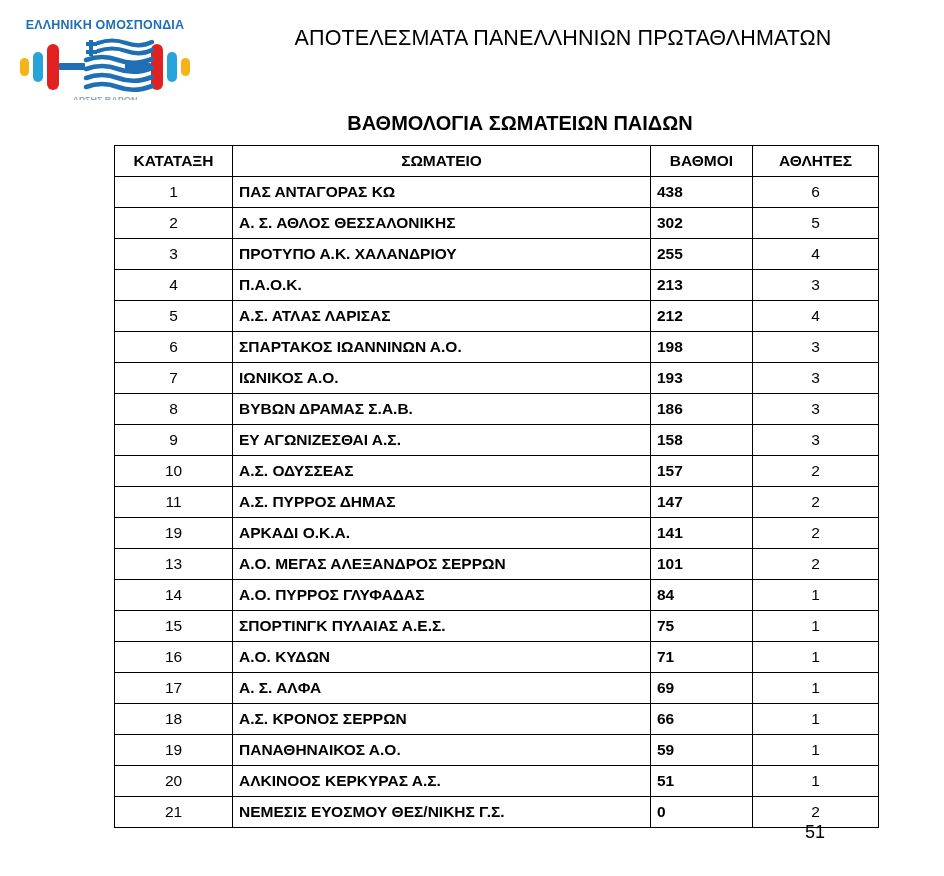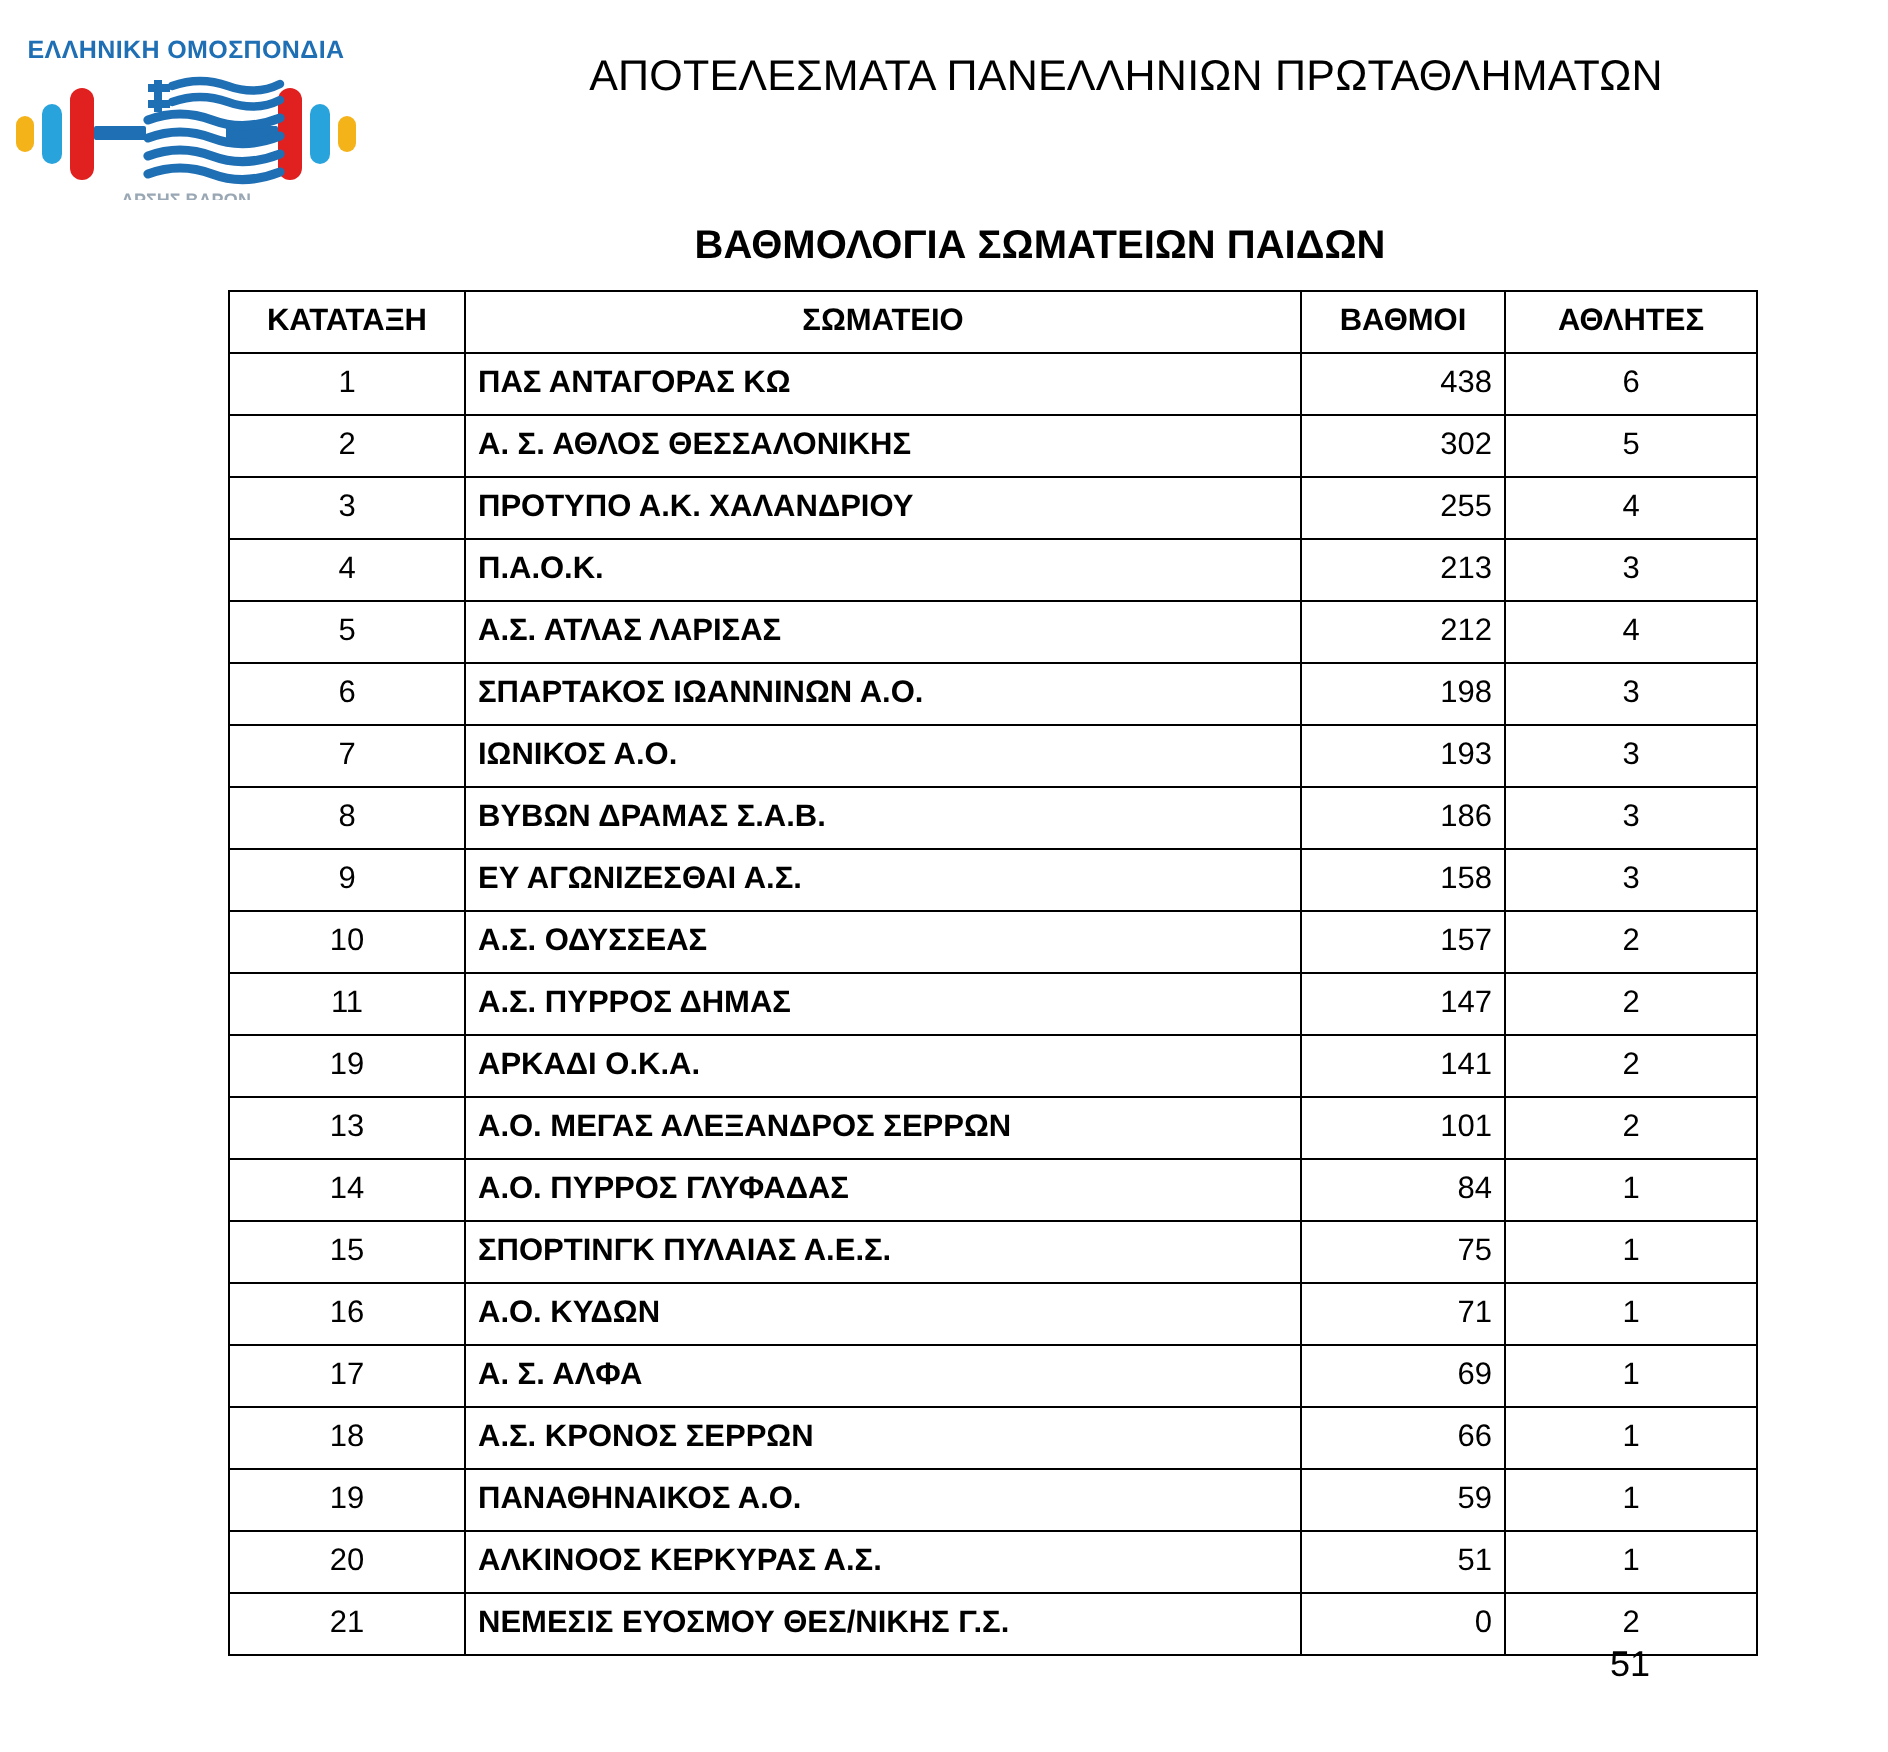--- a/index.html
+++ b/index.html
@@ -16,21 +16,21 @@
     position: relative;
   }
 
   
   .header {
     position: relative;
     height: 104px;
   }
   .logo {
     position: absolute;
-    left: 0;
+    left: 12px;
     top: 14px;
     width: 186px;
     height: 90px;
     text-decoration: underline;
   }
   .logo-text {
     position: absolute;
     top: 4px;
     left: 0;
     width: 186px;
@@ -119,21 +119,21 @@
     text-align: center;
     font-size: 15.5px;
   }
   col.c-rank   { width: 118px; }
   col.c-club   { width: 418px; }
   col.c-points { width: 102px; }
   col.c-athl   { width: 126px; }
 
   td.rank { text-align: center; font-weight: normal; }
   td.club { text-align: left; font-weight: bold; padding-left: 8px; }
-  td.points { text-align: right; font-weight: normal; }
+  td.points { text-align: left; font-weight: bold; }
   td.athletes { text-align: center; font-weight: normal; }
 
   
   .page-number {
     position: absolute;
     top: 820px;
     left: 752px;
     width: 126px;
     text-align: center;
     font-size: 18px;

